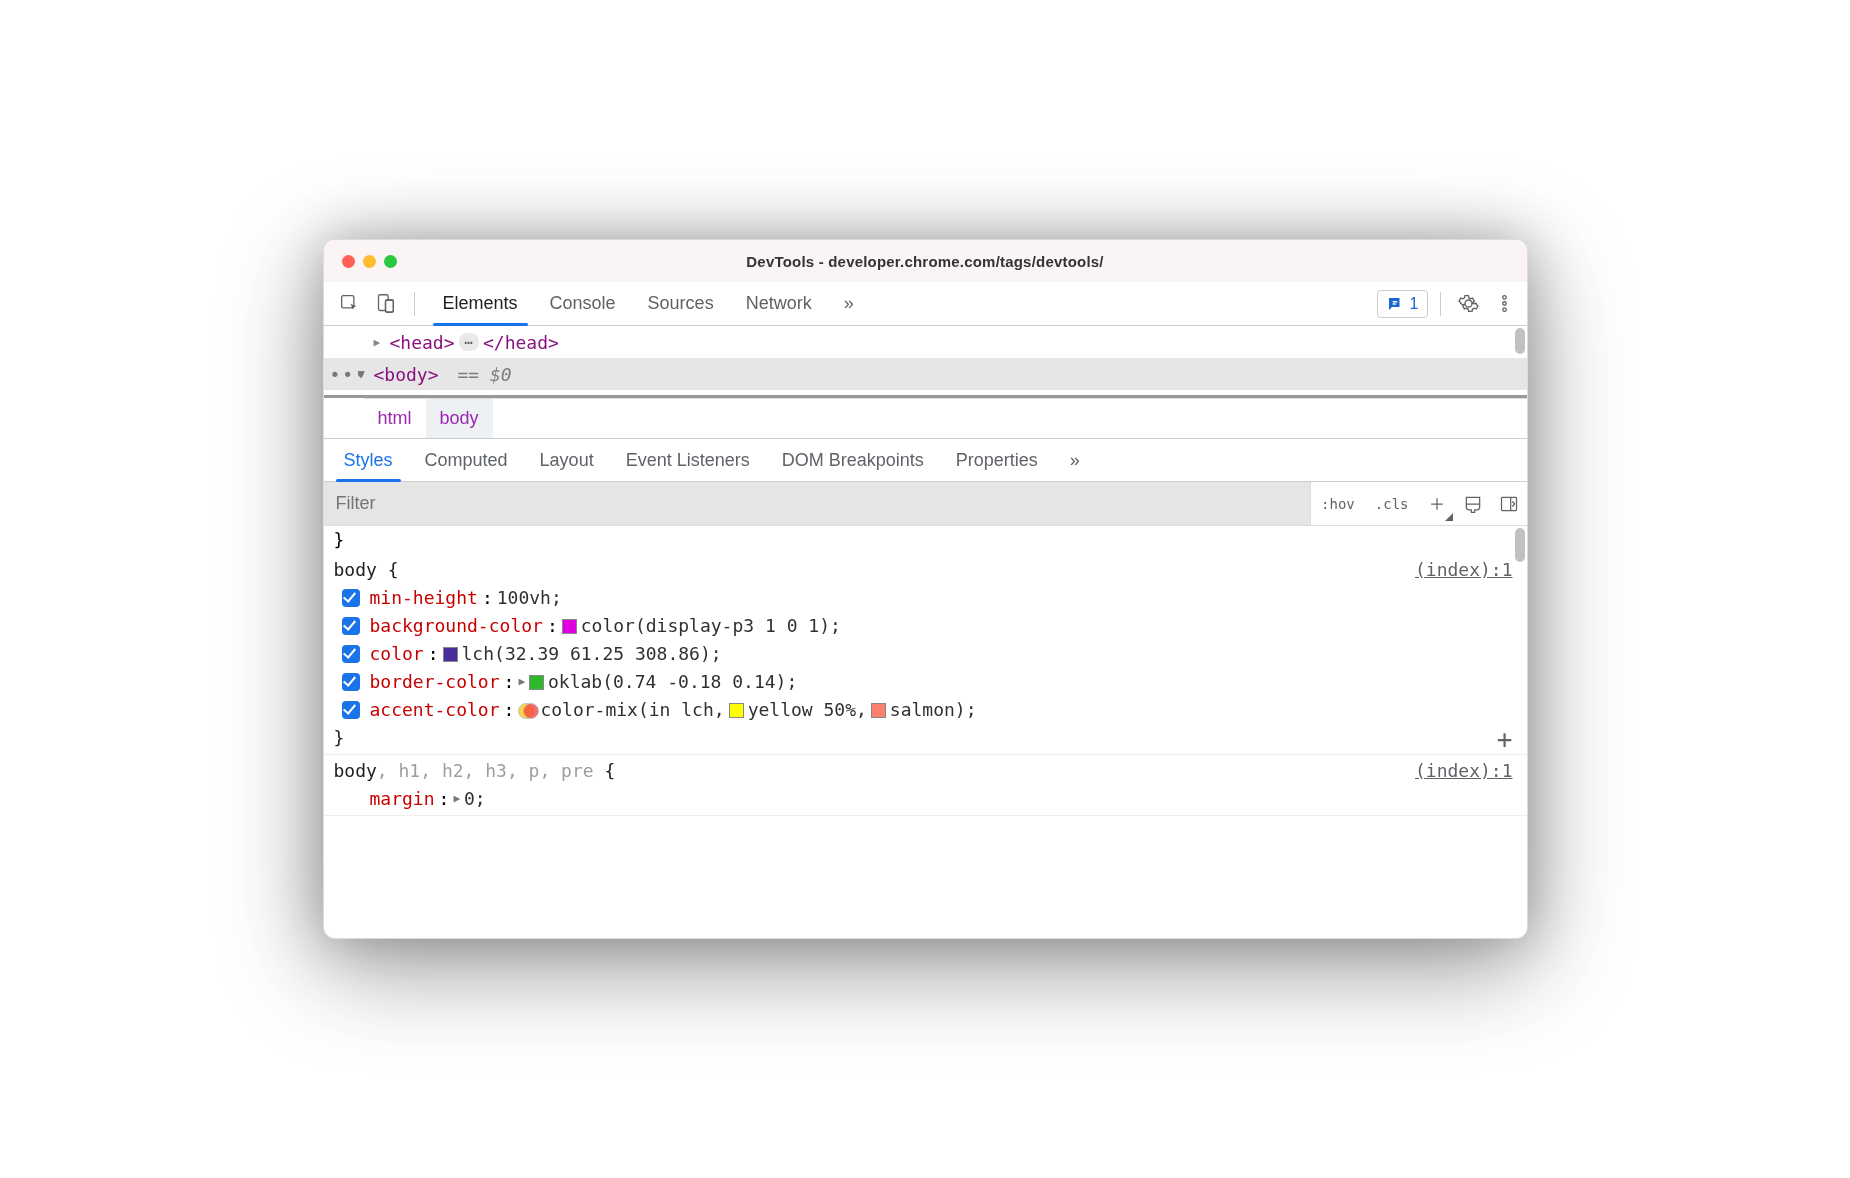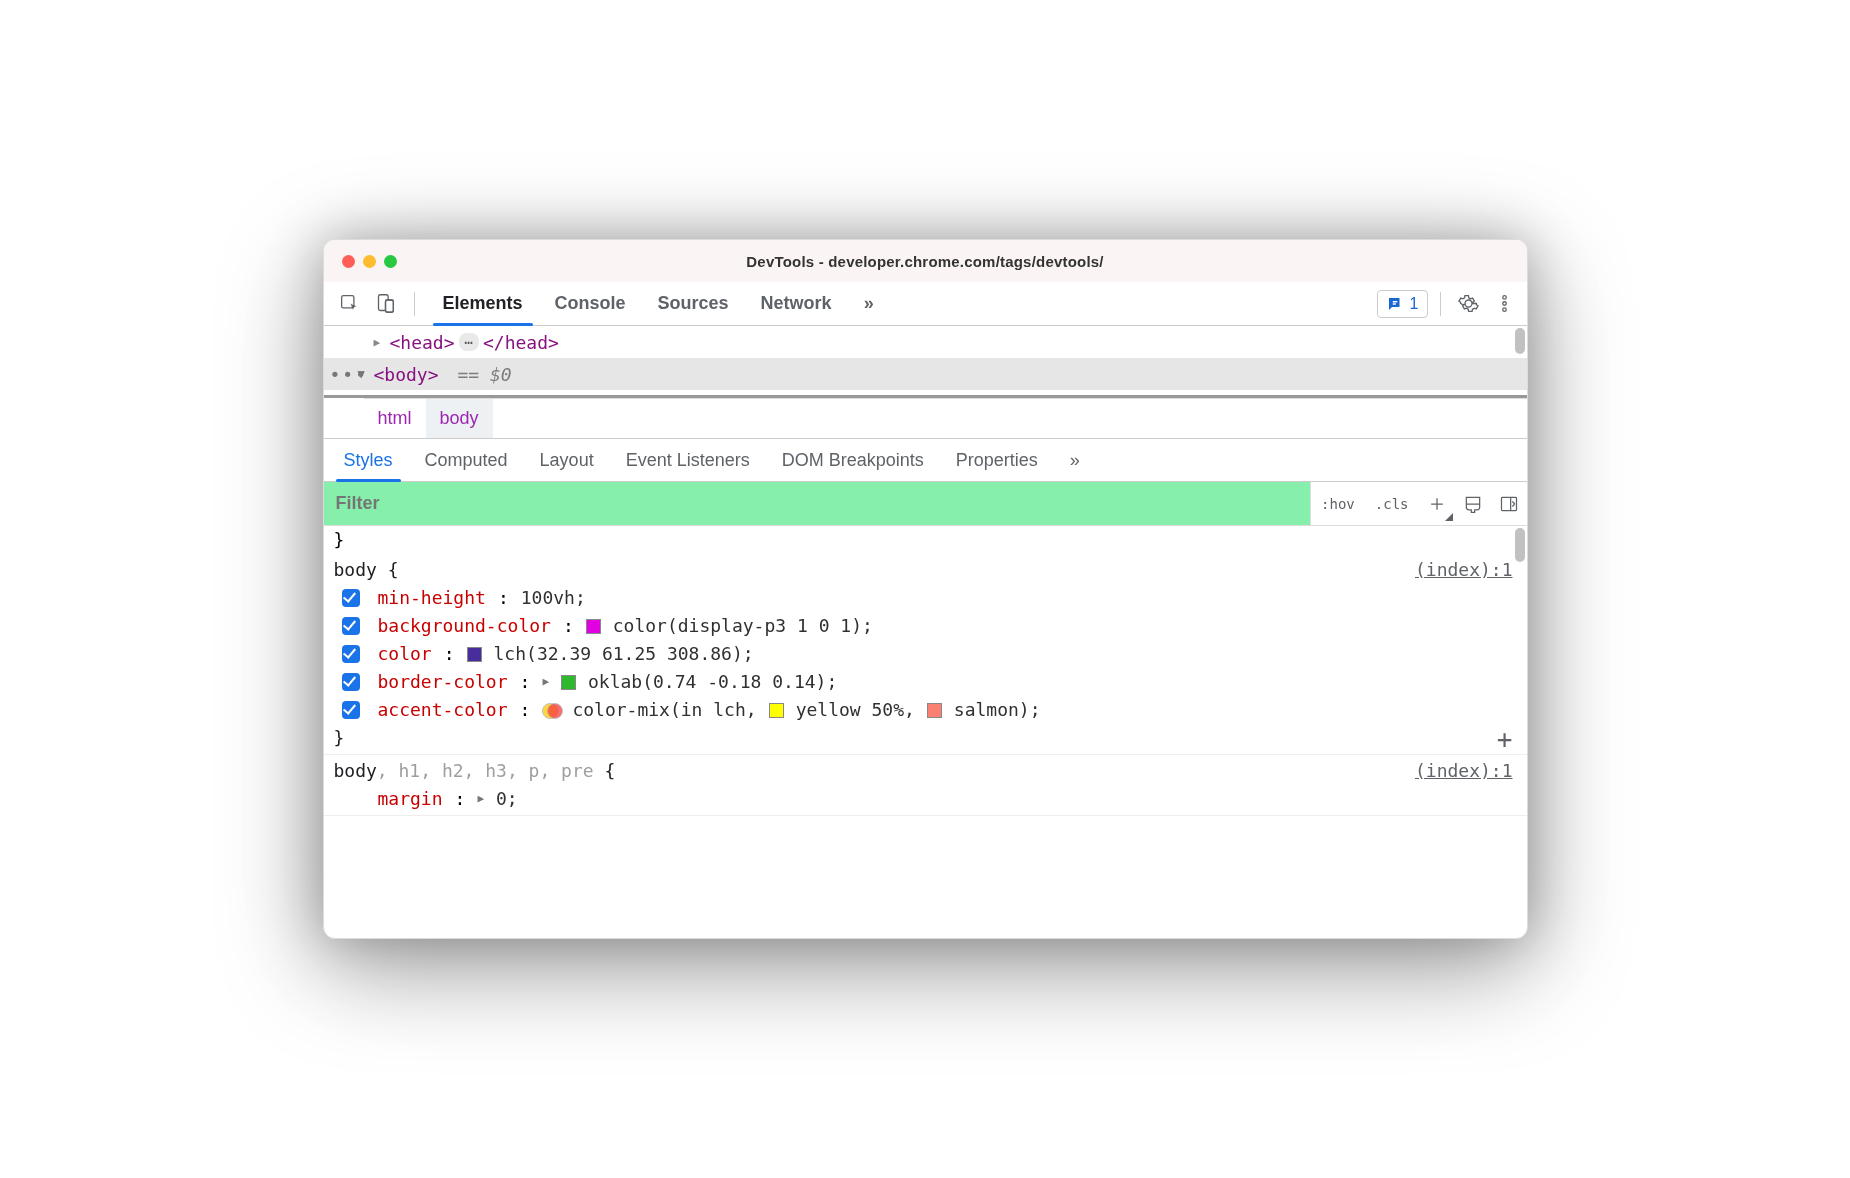--- a/index.html
+++ b/index.html
@@ -39,21 +39,21 @@
   .toolbar {
     height:44px; flex:none;
     display:flex; align-items:center;
     border-bottom:1px solid #ccc;
     padding: 0 6px 0 10px;
     gap:4px;
   }
   .tb-ico { width:32px; height:32px; display:flex; align-items:center; justify-content:center; color:#5f6368; cursor:pointer;}
   .tb-ico svg{width:21px;height:21px;stroke:currentColor;fill:none;stroke-width:1.5}
   .divider { width:1px; height:24px; background:#ccc; margin:0 8px; }
-  .tabs { display:flex; align-items:stretch; height:100%;font-weight:bold; }
+  .tabs { display:flex; align-items:stretch; height:100%; }
   .tab { display:flex; align-items:center; padding:0 16px; font-size:18px; color:#5f6368; cursor:pointer; position:relative;}
   .tab.active { color:#202124; }
   .tab.active::after{content:"";position:absolute;left:6px;right:6px;bottom:-1px;height:3px;background:#1a73e8;border-radius:2px;}
   .spacer{flex:1;}
   .issue-badge{display:flex;align-items:center;gap:6px;border:1px solid #c9cdd2;border-radius:4px;padding:2px 8px;font-size:16px;color:#1967d2;cursor:pointer;height:28px;}
   .issue-badge svg{width:18px;height:18px;fill:#1967d2;}
   
   .dom {
     font-family: ui-monospace, "SF Mono", Menlo, Consolas, monospace;
     font-size:18px;
@@ -74,35 +74,35 @@
   .crumbs{display:flex;align-items:stretch;height:40px;border-top:1px solid #ddd;flex:none;font-size:18px;margin-left:40px;}
   .crumb{display:flex;align-items:center;padding:0 14px;color:#9c27b0;cursor:pointer;}
   .crumb.active{background:#eef1f3;}
   
   .side-tabs{display:flex;align-items:center;height:44px;border-top:1px solid #ccc;border-bottom:1px solid #ccc;flex:none;padding:0 6px;gap:4px;}
   .stab{padding:0 14px;font-size:18px;color:#5f6368;display:flex;align-items:center;height:100%;position:relative;cursor:pointer;}
   .stab.active{color:#1a73e8;font-weight:500;justify-content:flex-end;}
   .stab.active::after{content:"";position:absolute;left:6px;right:6px;bottom:-1px;height:3px;background:#1a73e8;border-radius:2px;}
   
   .filter-row{display:flex;align-items:center;height:44px;border-bottom:1px solid #ddd;flex:none;padding-left:0px;}
-  .filter-input{flex:1;border:none;outline:none;font-size:18px;color:#555;background:#86efac;height:100%;padding:0 12px;border-right:1px solid #ddd;font-weight:bold;}
+  .filter-input{flex:1;border:none;outline:none;font-size:18px;color:#555;background:#e5e5e5;height:100%;padding:0 12px;border-right:1px solid #ddd;}
   .fr-btn{padding:0 10px;font-size:14px;color:#5f6368;font-family:ui-monospace,Menlo,monospace;cursor:pointer;display:flex;align-items:center;height:100%;}
   .fr-ico{width:36px;display:flex;align-items:center;justify-content:center;color:#5f6368;cursor:pointer;height:100%;position:relative;}
   .fr-ico svg{width:20px;height:20px;stroke:currentColor;fill:none;stroke-width:1.5;}
   .new-rule{position:relative;}
   .new-rule::after{content:"";position:absolute;right:2px;bottom:4px;border:4px solid transparent;border-bottom-color:#5f6368;border-right-color:#5f6368;}
   
   .styles-body{flex:1;overflow:hidden;position:relative;font-family:ui-monospace,"SF Mono",Menlo,Consolas,monospace;font-size:18px;line-height:28px;}
   .styles-body .scroll-thumb{position:absolute;right:2px;top:2px;width:10px;height:34px;background:#c1c1c1;border-radius:5px;}
   .rule{padding:2px 14px 2px 10px;position:relative;border-bottom:1px solid #eee;}
   .rule .src{position:absolute;right:14px;top:2px;color:#5f6368;text-decoration:underline;cursor:pointer;}
   .sel{color:#202124;}
   .sel .dim{color:#9e9e9e;}
   .brace{color:#202124;}
-  .prop-line{display:flex;align-items:center;gap:12px;padding-left:8px;}
+  .prop-line{display:flex;align-items:center;gap:4px;padding-left:8px;}
   .chk{appearance:none;width:18px;height:18px;border-radius:4px;background:#1a73e8;position:relative;cursor:pointer;margin:0 6px 0 0;flex:none;}
   .chk::after{content:"";position:absolute;left:4px;top:1px;width:5px;height:10px;border:2px solid #fff;border-top:none;border-left:none;transform:rotate(40deg);}
   .pname{color:#c80000;}
   .pval{color:#303030;}
   .tiny-arrow{color:#777;font-size:11px;}
   .swatch{display:inline-block;width:15px;height:15px;border:1px solid #888;vertical-align:-2px;}
   .mix-swatch{position:relative;display:inline-block;width:18px;height:18px;vertical-align:-3px;}
   .mix-swatch::before,.mix-swatch::after{content:"";position:absolute;width:14px;height:14px;border-radius:50%;top:2px;border:1px solid #aaa;opacity:0.75;}
   .mix-swatch::before{left:0;background:#ffc800;}
   .mix-swatch::after{left:5px;background:#f73c3c;}

